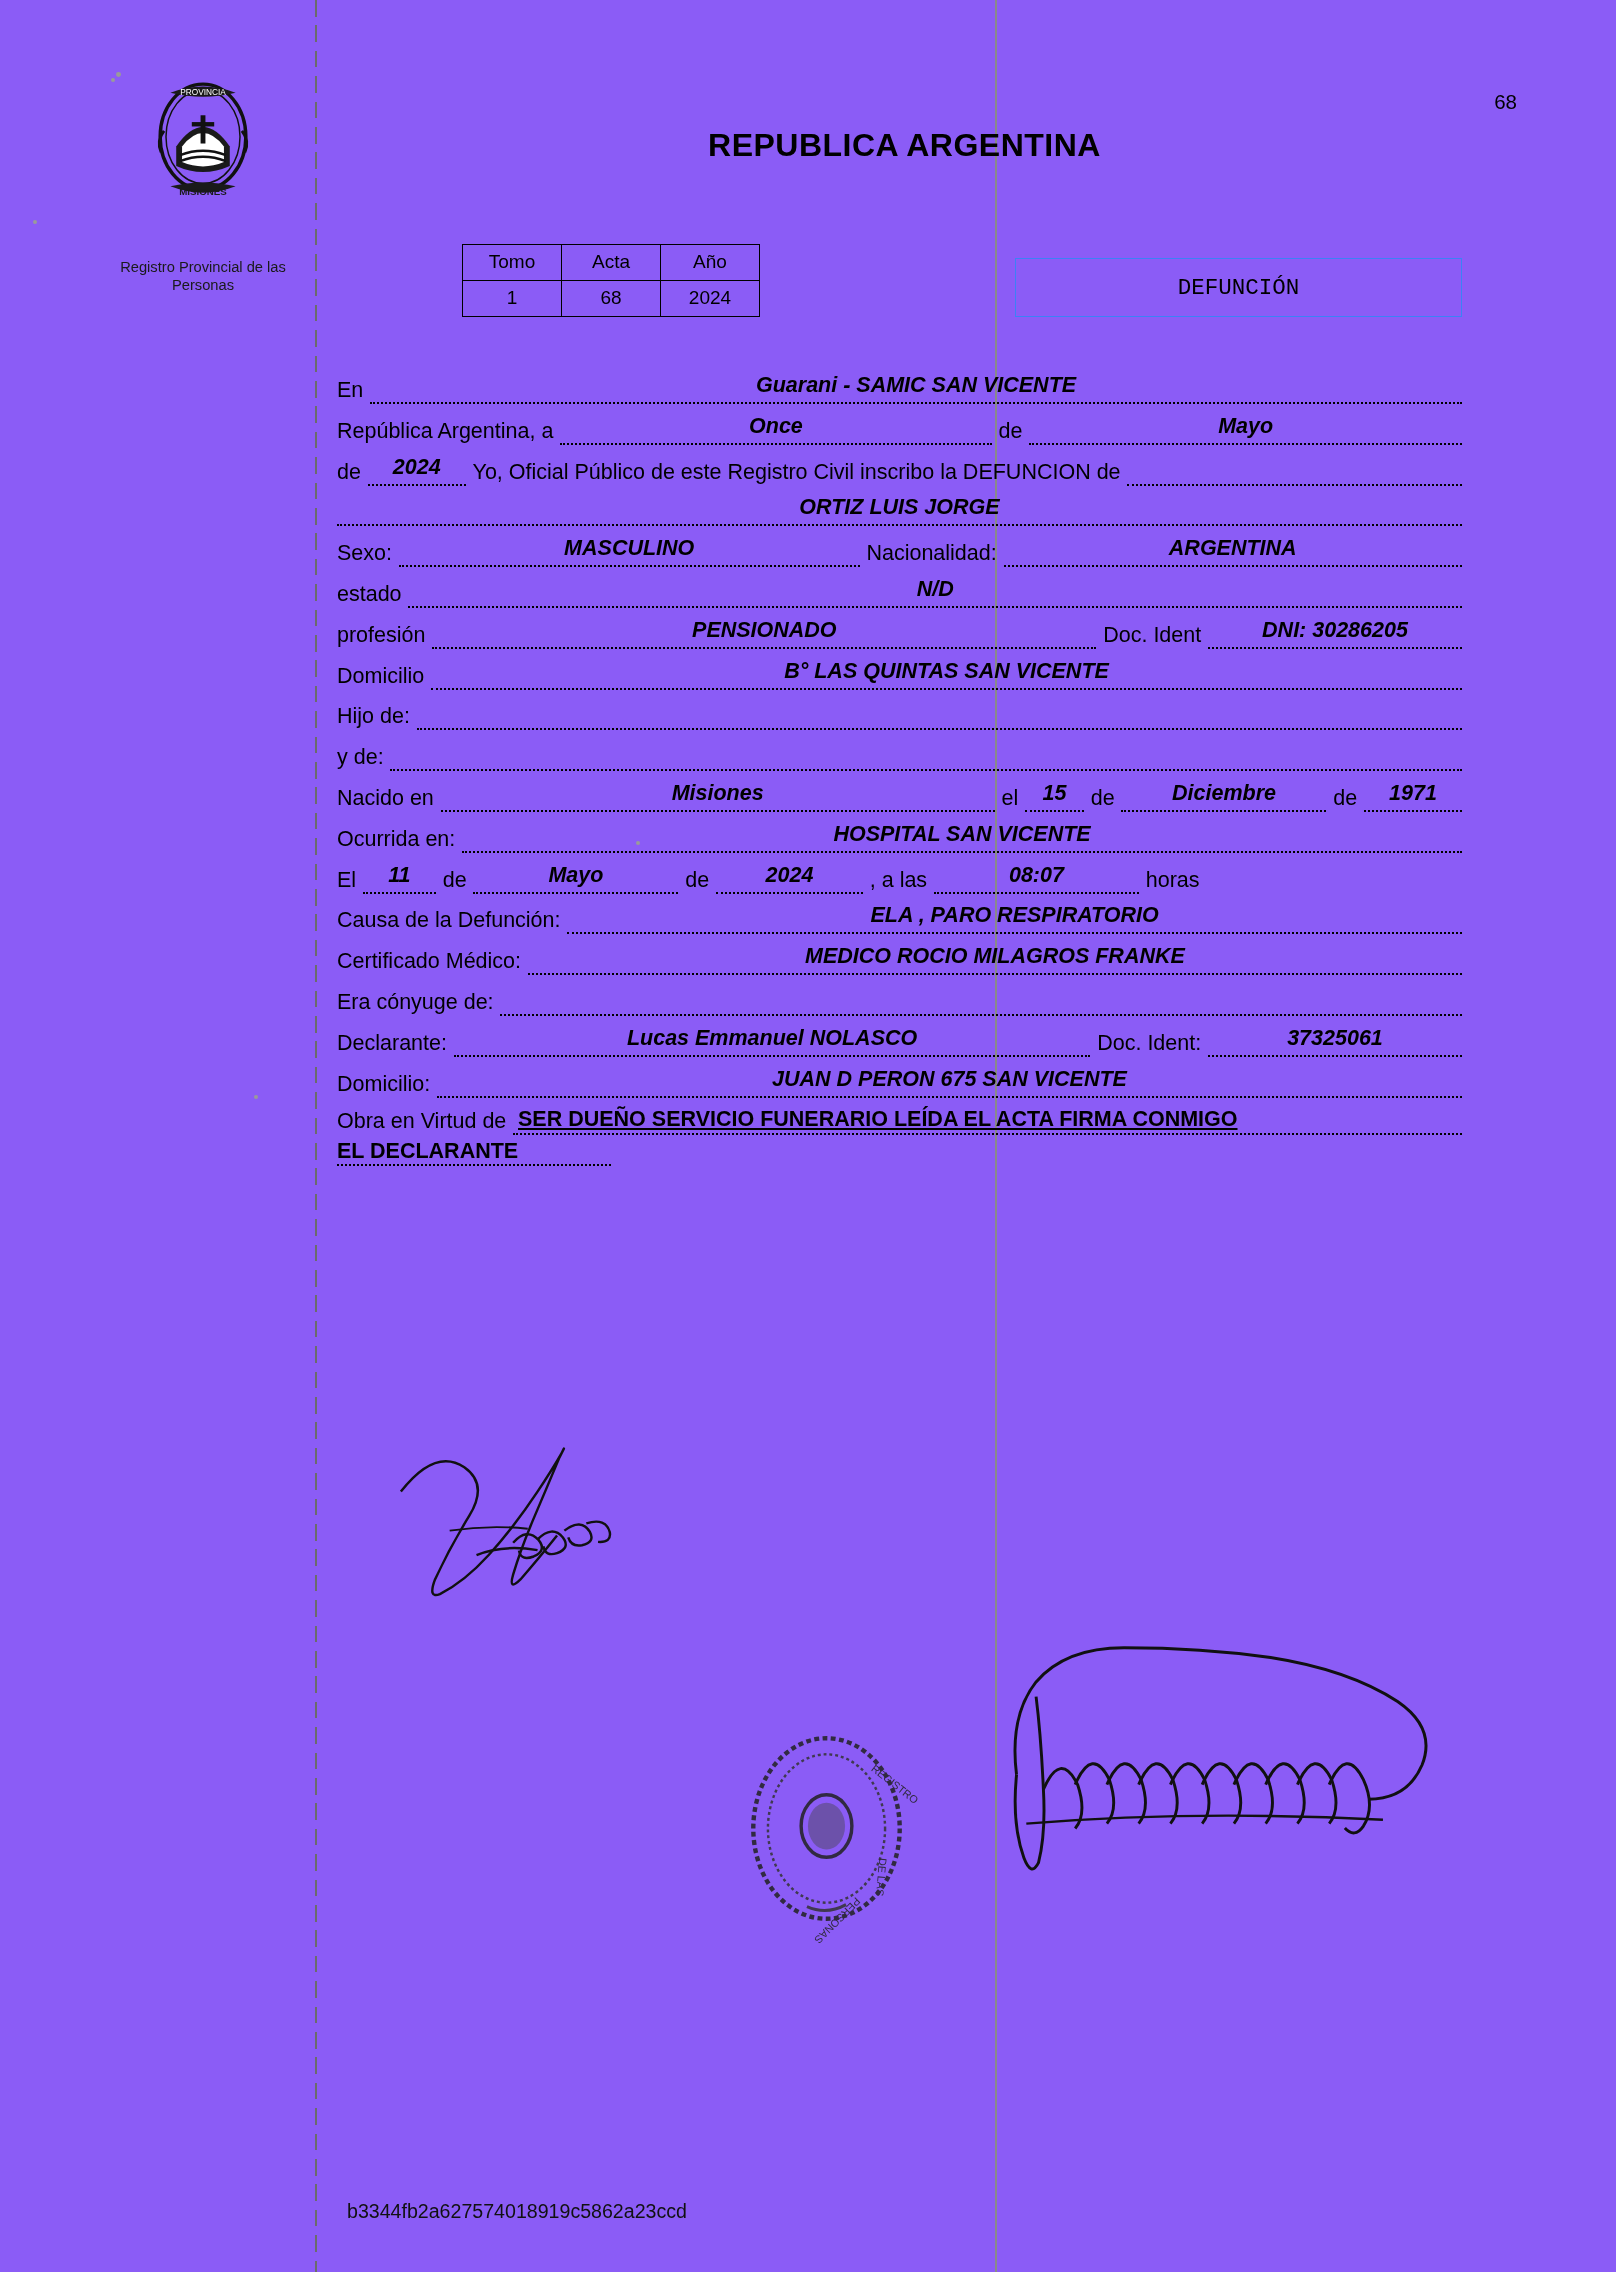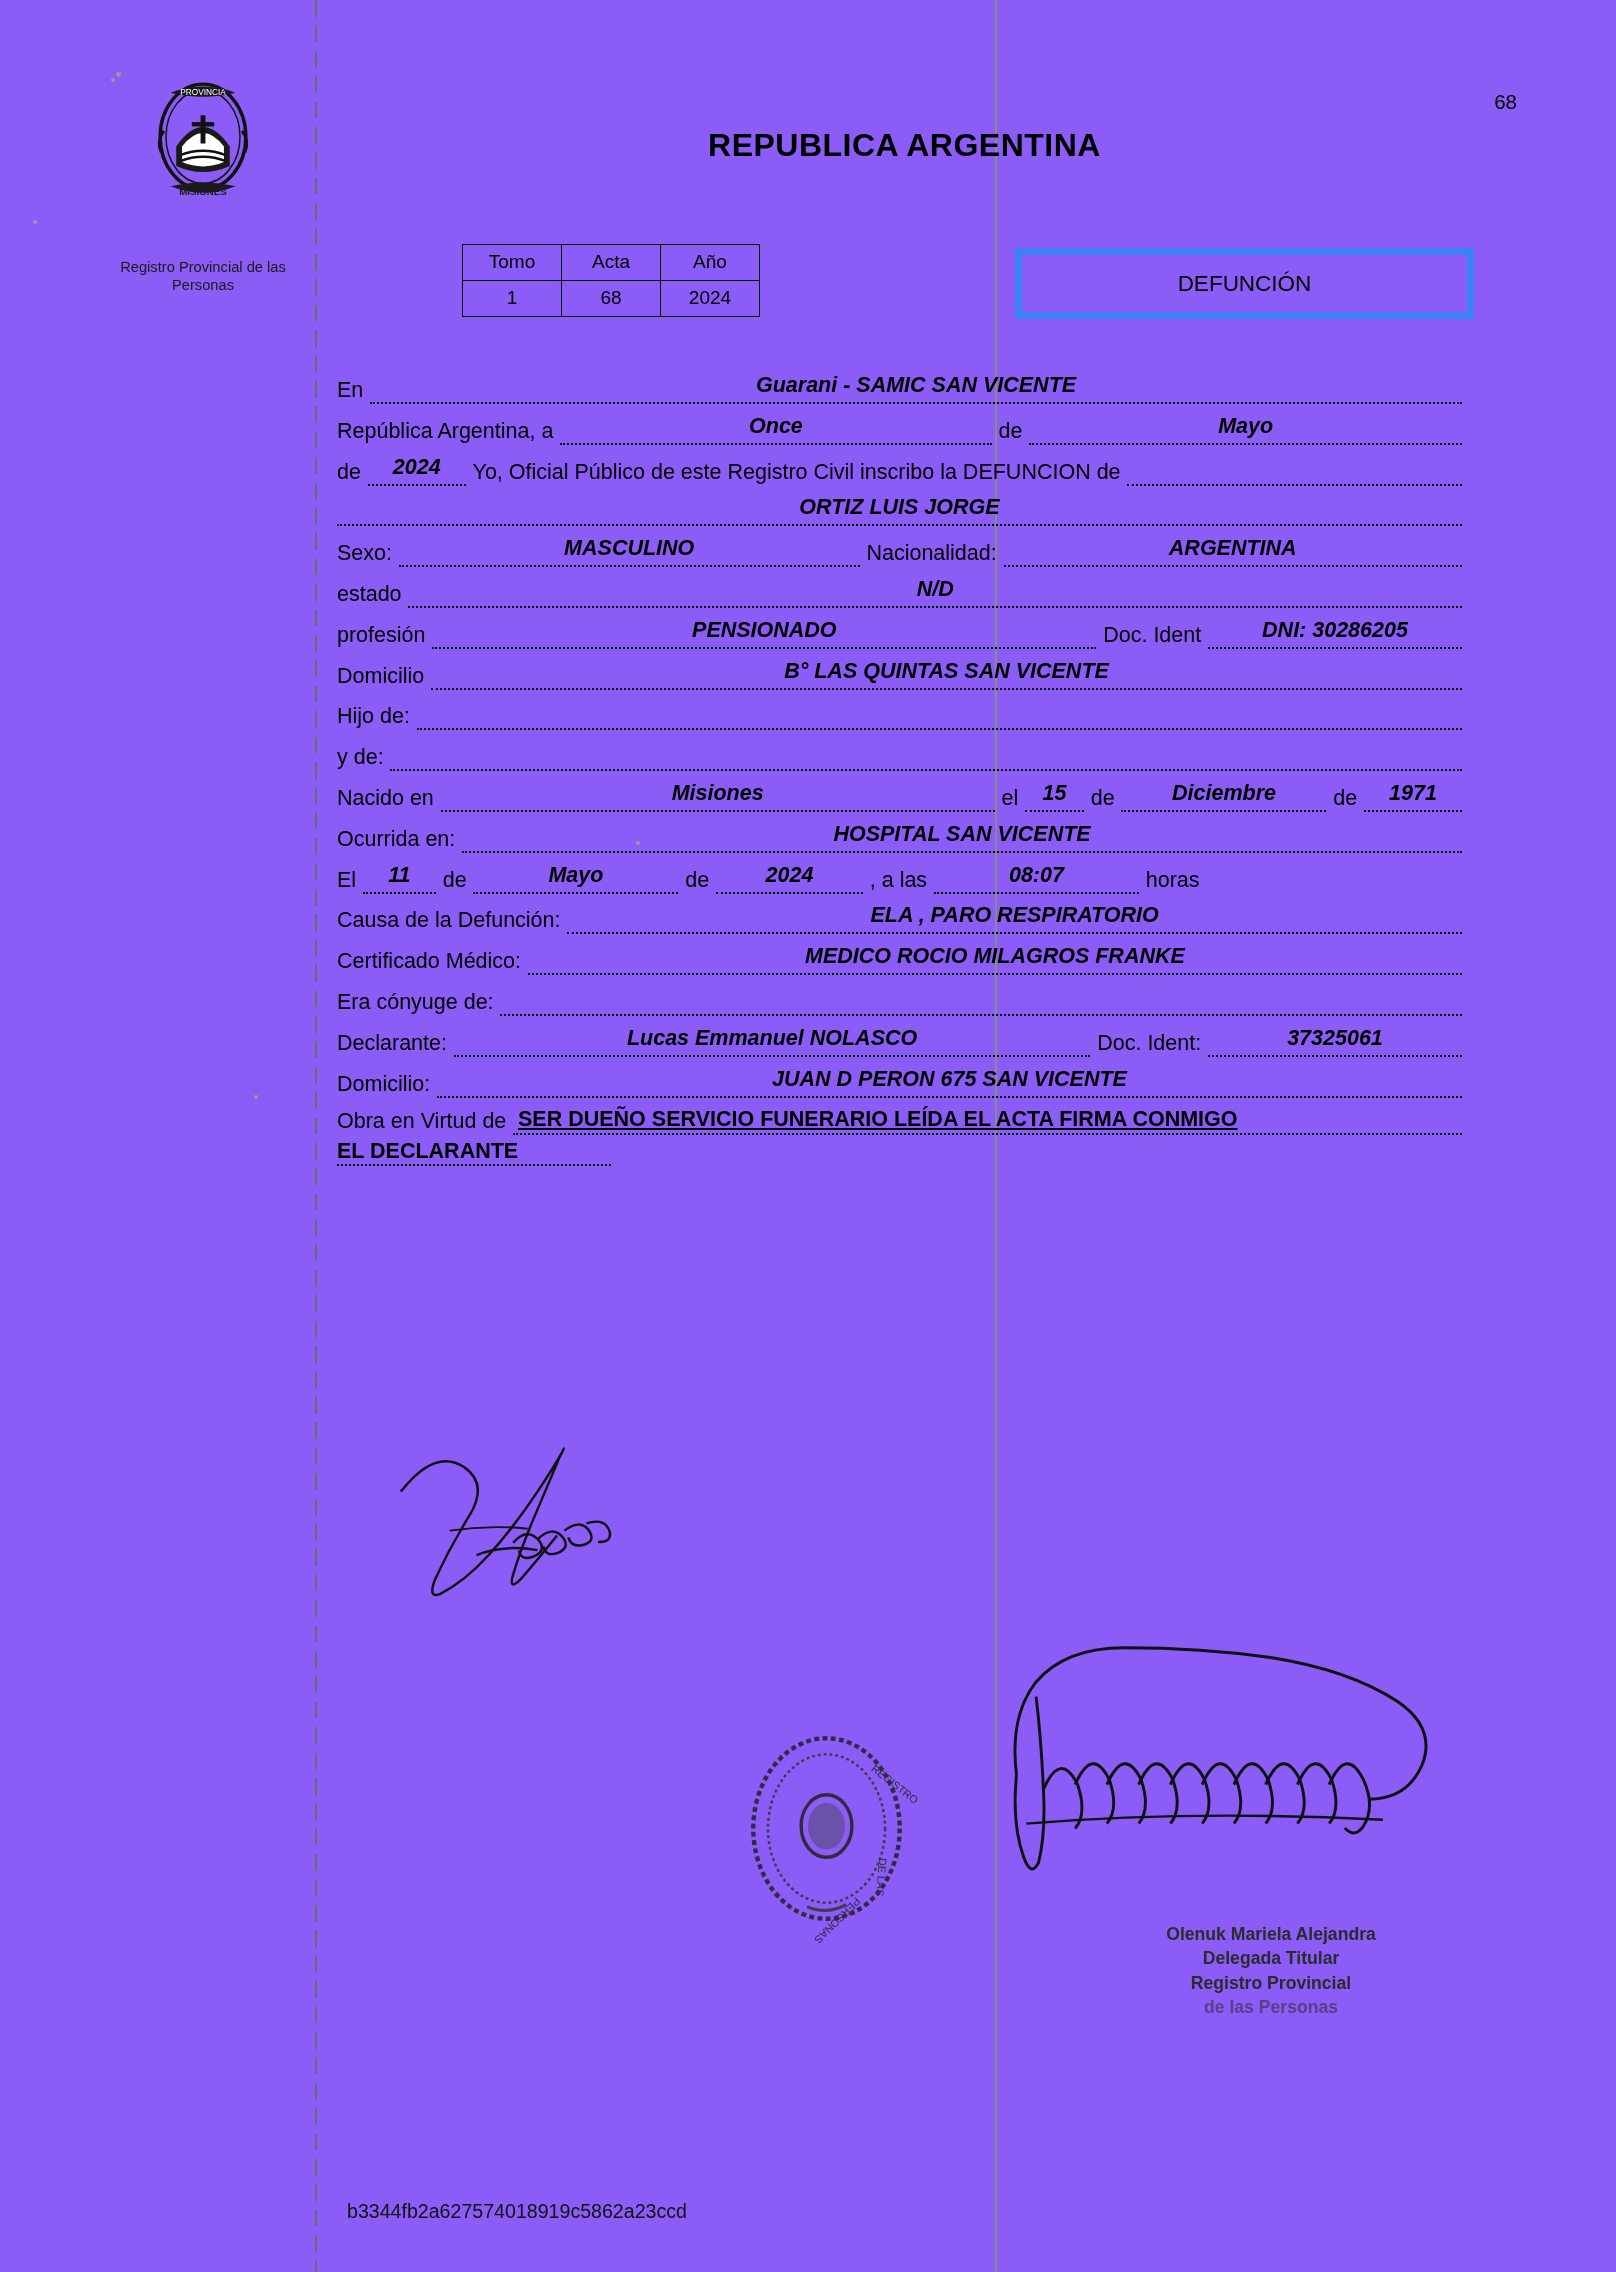--- a/index.html
+++ b/index.html
@@ -93,28 +93,29 @@
     border: 1px solid #000;
     padding: 3.9px 0;
     text-align: center;
     width: 98px;
     height: 27px;
   }
 
   .defuncion-box {
     position: absolute;
     left: 1015px;
-    top: 248px;
+    top: 258px;
     width: 445px;
     height: 57px;
-    border: 7px solid #3b82f6;
+    border: 1px solid #3b82f6;
     display: flex;
     align-items: center;
     justify-content: center;
     font-size: 22.5px;
+    font-family: Liberation Mono, monospace;
   }
 
   
   .form {
     position: absolute;
     left: 337px;
     top: 372px;
     width: 1125px;
     font-size: 21.5px;
   }
@@ -436,23 +437,17 @@
       <path d="M355 320 q35 -80 70 -10 q20 60 -5 90" fill="none" stroke="#111" stroke-width="6"></path>
       <path d="M420 320 q35 -80 70 -10 q20 60 -5 90" fill="none" stroke="#111" stroke-width="6"></path>
       <path d="M485 320 q35 -80 70 -10 q20 60 -5 90" fill="none" stroke="#111" stroke-width="6"></path>
       <path d="M550 320 q35 -80 70 -10 q20 60 -5 90" fill="none" stroke="#111" stroke-width="6"></path>
       <path d="M615 320 q35 -80 70 -10 q20 60 -5 90" fill="none" stroke="#111" stroke-width="6"></path>
       <path d="M680 320 q35 -80 70 -10 q25 55 0 95 q-18 26 -38 4" fill="none" stroke="#111" stroke-width="6"></path>
       <path d="M60 400 Q400 372 790 392" fill="none" stroke="#111" stroke-width="5"></path>
     </svg>
   </div>
 
-  <div class="sig-caption">
-    <div>Olenuk Mariela Alejandra</div>
-    <div>Delegada Titular</div>
-    <div>Registro Provincial</div>
-    <div class="faded">de las Personas</div>
-  </div>
 
   <div class="hashcode">b3344fb2a627574018919c5862a23ccd</div>
 
 </div>
 
 
 </body></html>

